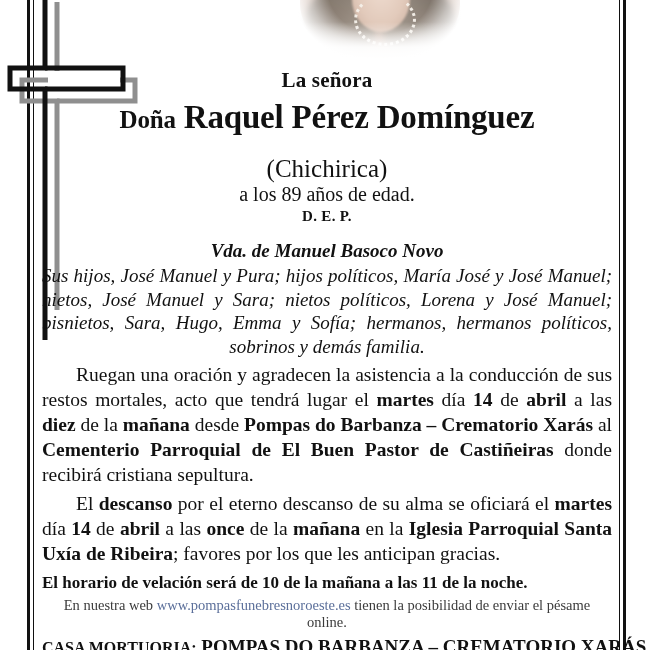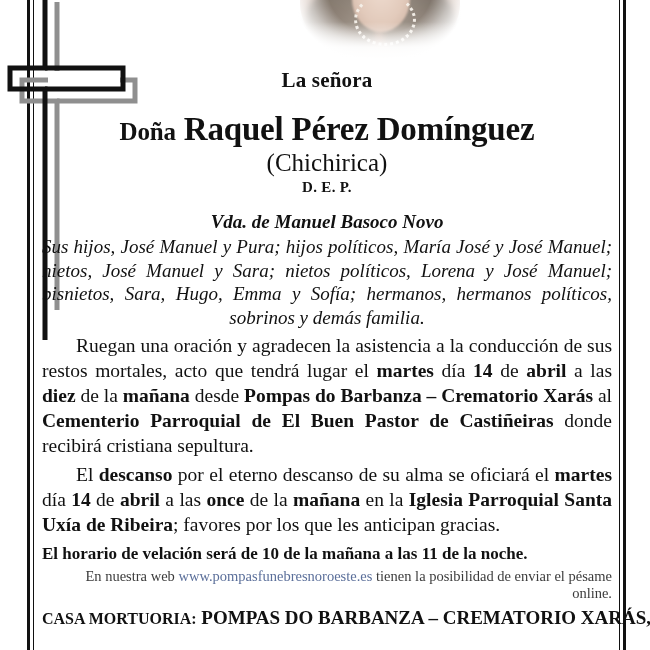--- a/index.html
+++ b/index.html
@@ -115,32 +115,32 @@
 
   .line { text-align: center; }
 
   .t-senora {
     margin-top: 68px;
     font-size: 21px;
     font-weight: bold;
     letter-spacing: .2px;
   }
   .t-name {
-    margin-top: 18px;
+    margin-top: 6px;
     font-size: 33px;
     font-weight: bold;
     white-space: nowrap;
     letter-spacing: -0.2px;
   }
   .t-name .dona {
     font-size: 25px;
     font-weight: bold;
   }
   .t-alias {
-    margin-top: 1px;
+    margin-top: 19px;
     font-size: 25px;
   }
   .t-fallecio {
     margin-top: 4px;
     font-size: 20px;
     line-height: 23px;
   }
   .t-dep {
     margin-top: 2px;
     font-size: 15px;
@@ -175,21 +175,21 @@
   .t-horario {
     margin-top: 7px;
     font-size: 17px;
     font-weight: bold;
     text-align: left;
   }
   .t-web {
     margin-top: 4px;
     font-size: 14.5px;
     color: #3b3b3b;
-    text-align: right;
+    text-align: center;
   }
   .t-web .url { color: #5b6f9a; }
   .t-casa {
     margin-top: 5px;
     font-size: 19px;
     font-weight: bold;
     text-align: right;
     white-space: nowrap;
   }
   .t-casa .small-caps { font-size: 16px; }
@@ -233,20 +233,21 @@
 
     <div class="line t-senora">La señora</div>
 
     <div class="line t-name">
       <span class="dona">Doña</span>
       <span>Raquel Pérez Domínguez</span>
     </div>
 
     <div class="line t-alias">(Chichirica)</div>
 
+    <div class="line t-fallecio" style="margin-top:0">a los 89 años de edad.</div>
 
     <div class="line t-dep">D. E. P.</div>
 
     <div class="line t-vda">Vda. de Manuel Basoco Novo</div>
 
     <div class="t-family">Sus hijos, José Manuel y Pura; hijos políticos, María José y José Manuel; nietos, José Manuel y Sara; nietos políticos, Lorena y José Manuel; bisnietos, Sara, Hugo, Emma y Sofía; hermanos, hermanos políticos, sobrinos y demás familia.</div>
 
     <div class="para">
       <span>Ruegan una oración y agradecen la asistencia a la conducción de sus restos mortales, acto que tendrá lugar el </span><b>martes</b><span> día </span><b>14</b><span> de </span><b>abril</b><span> a las </span><b>diez</b><span> de la </span><b>mañana</b><span> desde </span><b>Pompas do Barbanza – Crematorio Xarás</b><span> al </span><b>Cementerio Parroquial de El Buen Pastor de Castiñeiras</b><span> donde recibirá cristiana sepultura.</span>
     </div>

